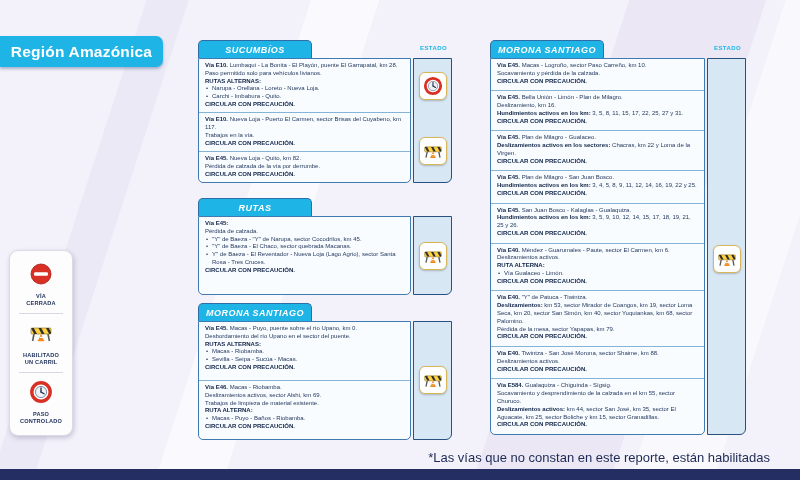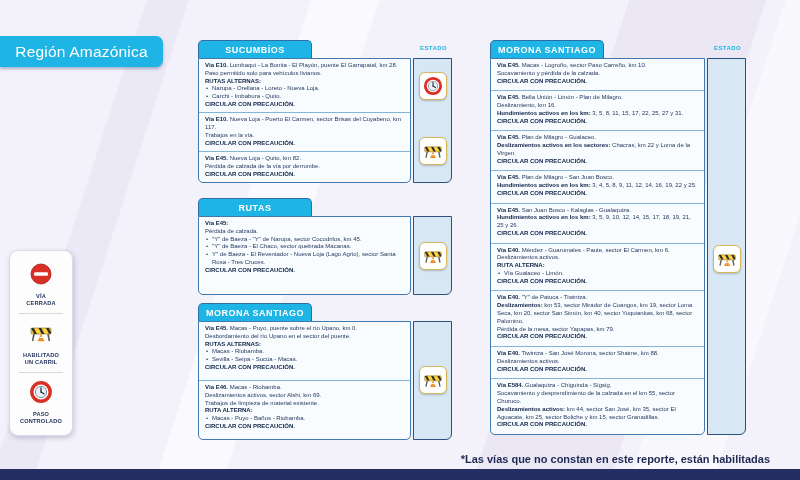--- a/index.html
+++ b/index.html
@@ -11,21 +11,21 @@
   }
   .stripe{position:absolute;top:-180px;height:900px;z-index:0;pointer-events:none;transform:rotate(18deg);}
   #stripe1{left:225px;width:65px;background:rgba(255,255,255,.6);}
   #stripe2{left:545px;width:130px;background:rgba(227,223,240,.55);}
   #stripe3{left:700px;width:80px;background:rgba(255,255,255,.5);}
   #stripe4{left:60px;width:40px;background:rgba(227,223,240,.45);}
 
   .title-box{
     position:absolute;left:0;top:36px;width:163px;height:31px;z-index:2;
     background:#1eb5e6;border-radius:0 7px 7px 0;
-    color:#fff;font-weight:normal;font-size:15.5px;letter-spacing:.2px;
+    color:#fff;font-weight:bold;font-size:15.5px;letter-spacing:.2px;
     display:flex;align-items:center;justify-content:center;
     box-shadow:0 2px 3px rgba(30,60,120,.35);
   }
 
   .legend{
     position:absolute;left:9px;top:250px;width:64px;height:186px;z-index:2;
     background:#fdfdfe;border:1px solid #dcdae6;border-radius:9px;
     box-shadow:1px 2px 5px rgba(90,90,130,.3);
     display:flex;flex-direction:column;padding:4px 0;box-sizing:border-box;
   }
@@ -36,21 +36,21 @@
   .panel{position:absolute;z-index:2;}
   #panel-0,#panel-1,#panel-2{left:198px;width:254px;}
   #panel-0{top:40px;}  #panel-1{top:198px;}  #panel-2{top:303px;}
   #panel-3{left:490px;top:40px;width:256px;}
 
   .panel-tab{
     position:absolute;left:0;top:0;width:114px;height:18px;box-sizing:border-box;
     background:#1eb5e6;border:1px solid #2f6da6;border-bottom:none;
     border-radius:5px 5px 0 0;
     color:#fff;font-weight:bold;font-size:9px;letter-spacing:.5px;
-    display:flex;align-items:center;justify-content:center;
+    display:flex;align-items:center;justify-content:center;font-style:italic;
   }
   .estado-label{
     position:absolute;top:5px;right:5px;
     color:#1eb5e6;font-size:6px;font-weight:bold;letter-spacing:.4px;
   }
   .panel-body{
     position:absolute;left:0;top:18px;right:41px;box-sizing:border-box;
     background:#f8fcff;border:1px solid #3f7ab2;border-radius:0 0 5px 5px;
     display:flex;flex-direction:column;
   }
@@ -70,21 +70,21 @@
   .line.bullet::before{content:"\2022";position:absolute;left:1px;top:0;}
   .estado-icon{
     position:absolute;left:50%;width:26px;height:26px;transform:translate(-50%,-50%);
     background:#fff;border:1px solid #d9b65a;border-radius:6px;
     display:flex;align-items:center;justify-content:center;
     box-shadow:0 1px 2px rgba(0,0,0,.22);z-index:3;
   }
 
   .footnote{
     position:absolute;right:30px;bottom:15px;z-index:2;
-    font-size:11px;font-weight:bold;color:#1e2a55;
+    font-size:13px;font-weight:normal;color:#1e2a55;
   }
   .bottom-bar{position:absolute;left:0;right:0;bottom:0;height:11px;background:#252e63;z-index:2;}
 </style>
 </head>
 <body>
 
 <div class="stripe" id="stripe1"></div>
 <div class="stripe" id="stripe2"></div>
 <div class="stripe" id="stripe3"></div>
 <div class="stripe" id="stripe4"></div>

